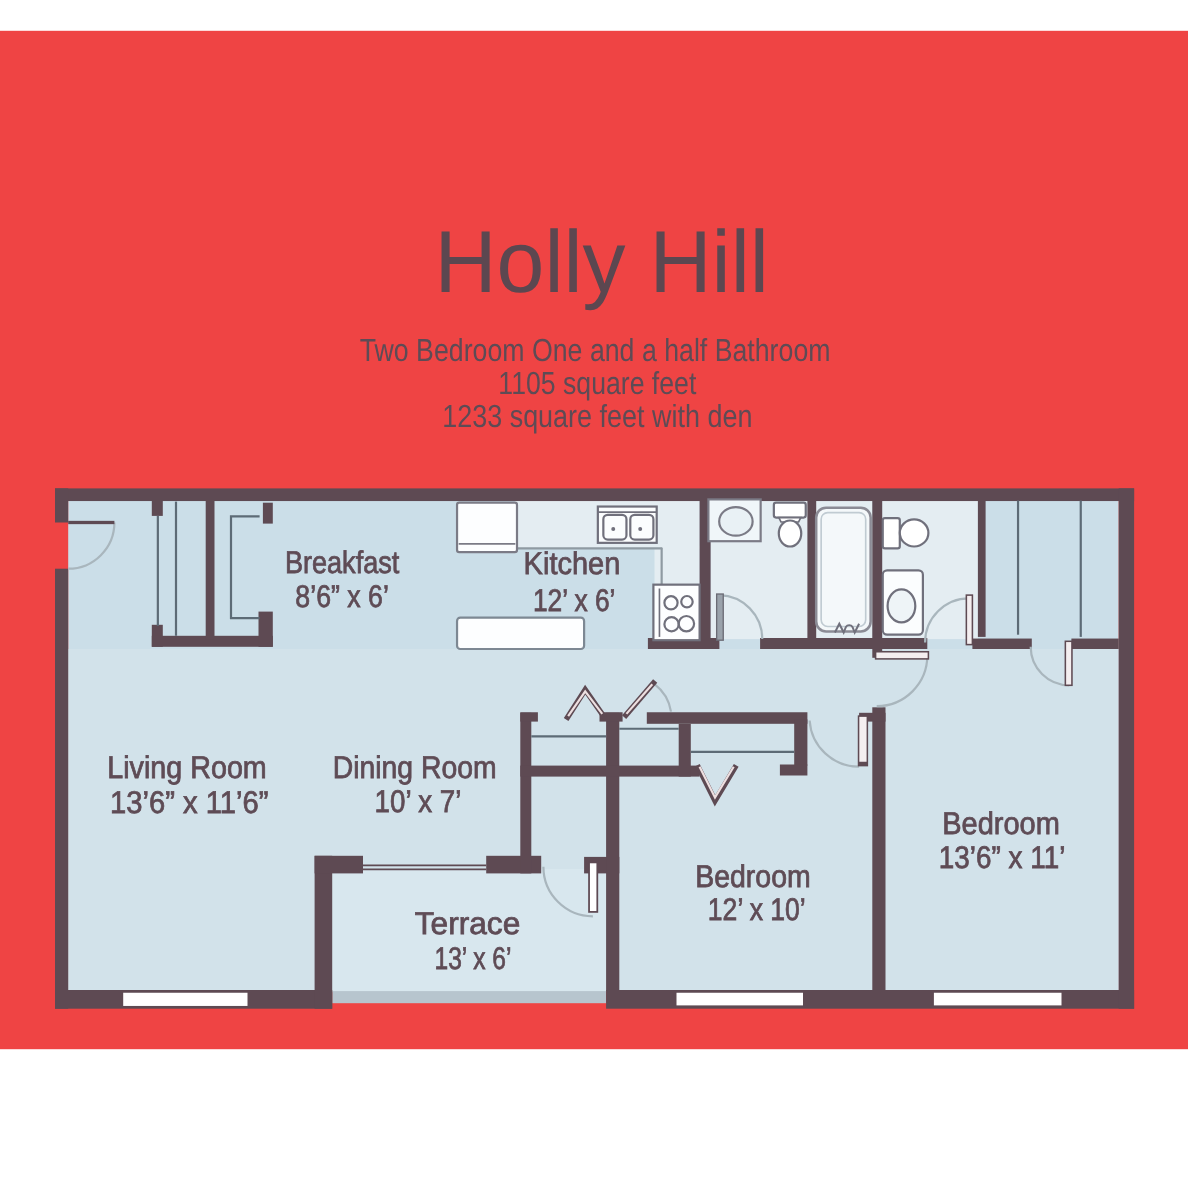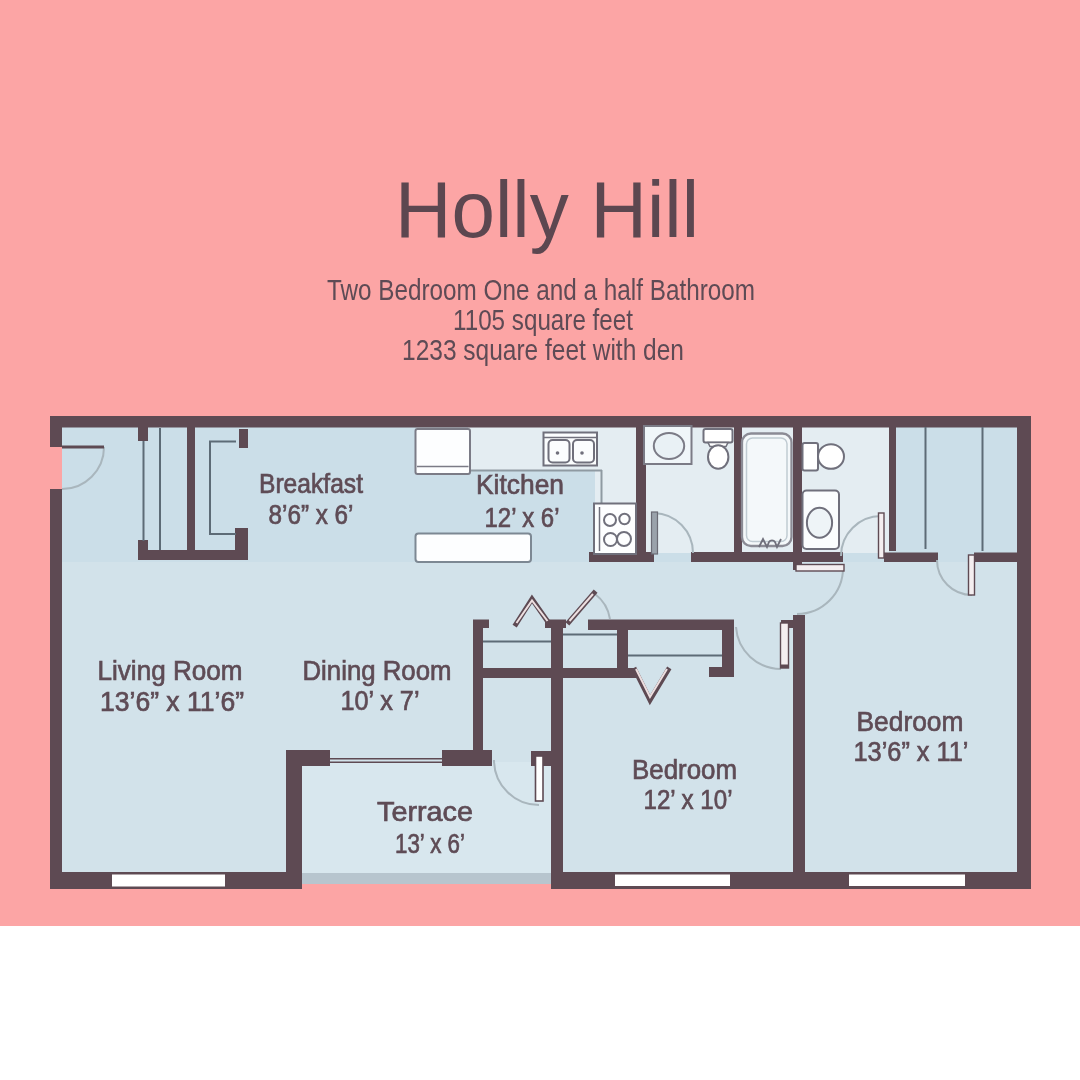--- a/index.html
+++ b/index.html
@@ -1,17 +1,17 @@
 <!DOCTYPE html>
 <html><head>
 <meta charset="utf-8">
 <style>
   html,body{margin:0;padding:0;background:#ffffff;}
-  .page{position:relative;width:1080px;height:926px;background:#fca5a5;overflow:hidden;
-        font-family:"Liberation Sans",sans-serif;}
+  .page{position:relative;width:1080px;height:926px;background:#ef4444;overflow:hidden;
+        font-family:"Liberation Sans",sans-serif;margin-top:28px;}
   svg{position:absolute;left:0;top:0;}
   text{font-family:"Liberation Sans",sans-serif;fill:#5e4b55;}
   .rm{font-size:28.5px;stroke:#5e4b55;stroke-width:0.7px;paint-order:stroke;}
 </style>
 </head>
 <body>
 <div class="page">
 <svg width="1080" height="1080" viewBox="0 0 1080 1080">
 
   <text x="547" y="237" text-anchor="middle" textLength="304" lengthAdjust="spacingAndGlyphs" style="font-size:80px;fill:#5c4750;">Holly Hill</text>

